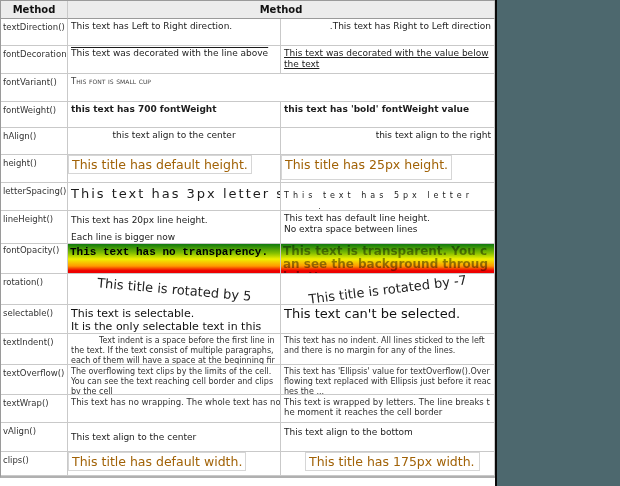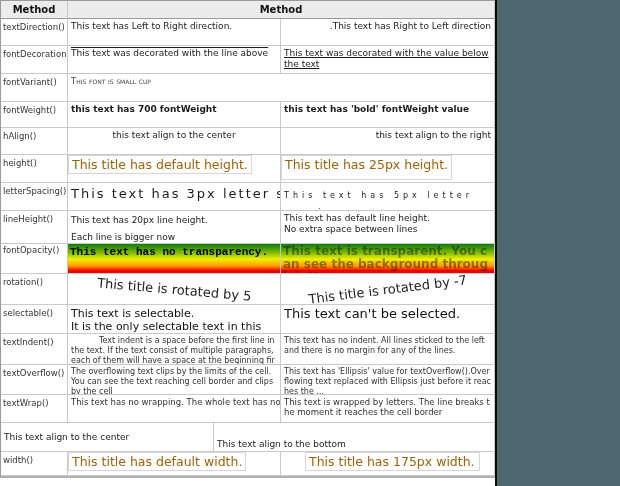--- a/index.html
+++ b/index.html
@@ -82,21 +82,21 @@
   .rot-pos{display:inline-block;transform:rotate(5deg);}
   .rot-neg{display:inline-block;transform:rotate(-7deg);}
   .r10 .c-left{font-size:11px;line-height:13px;white-space:pre-line;color:#111;}
   .r10 .c-right{font-size:13px;line-height:13px;color:#111;}
   .r11 .c-left,.r11 .c-right{font-size:8px;line-height:10px;word-break:break-all;color:#333;}
   .r11 .c-left{text-indent:28px;}
   .r12 .c-left,.r12 .c-right{font-size:8px;line-height:10px;word-break:break-all;color:#333;}
   .r13 .c-left{font-size:8.5px;line-height:10px;white-space:nowrap;color:#333;}
   .r13 .c-right{font-size:8.5px;line-height:10px;word-break:break-all;color:#333;}
   .r14 .c-left{display:flex;align-items:center;}
-  .r14 .c-right{display:flex;align-items:flex-end;padding-bottom:1px;}
+  .r14 .c-right{display:flex;align-items:flex-end;padding-bottom:13px;}
 </style>
 </head>
 <body>
 
 <div class="page">
   <div class="grid">
 
     <div class="row hdr">
       <div class="cell c-method">Method</div>
       <div class="cell c-samples">Method</div>
@@ -187,28 +187,29 @@
       <div class="cell c-right">This text has 'Ellipsis' value for textOverflow().Overflowing text replaced with Ellipsis just before it reaches the ...</div>
     </div>
 
     <div class="row r13">
       <div class="cell c-method">textWrap()</div>
       <div class="cell c-left">This text has no wrapping. The whole text has no line br</div>
       <div class="cell c-right">This text is wrapped by letters. The line breaks the moment it reaches the cell border</div>
     </div>
 
     <div class="row r14">
+      <div class="cell c-method">vAlign()</div>
       <div class="cell c-left">
           <span>This text align to the center</span>
         </div>
       <div class="cell c-right">
           <span>This text align to the bottom</span>
         </div>
     </div>
 
     <div class="row r15">
-      <div class="cell c-method">width()</div>
+      <div class="cell c-method">clips()</div>
       <div class="cell c-left"><span class="title-box">This title has default width.</span></div>
       <div class="cell c-right"><span class="title-box box-w175">This title has 175px width.</span></div>
     </div>
 
   </div>
 </div>
 
 </body></html>

